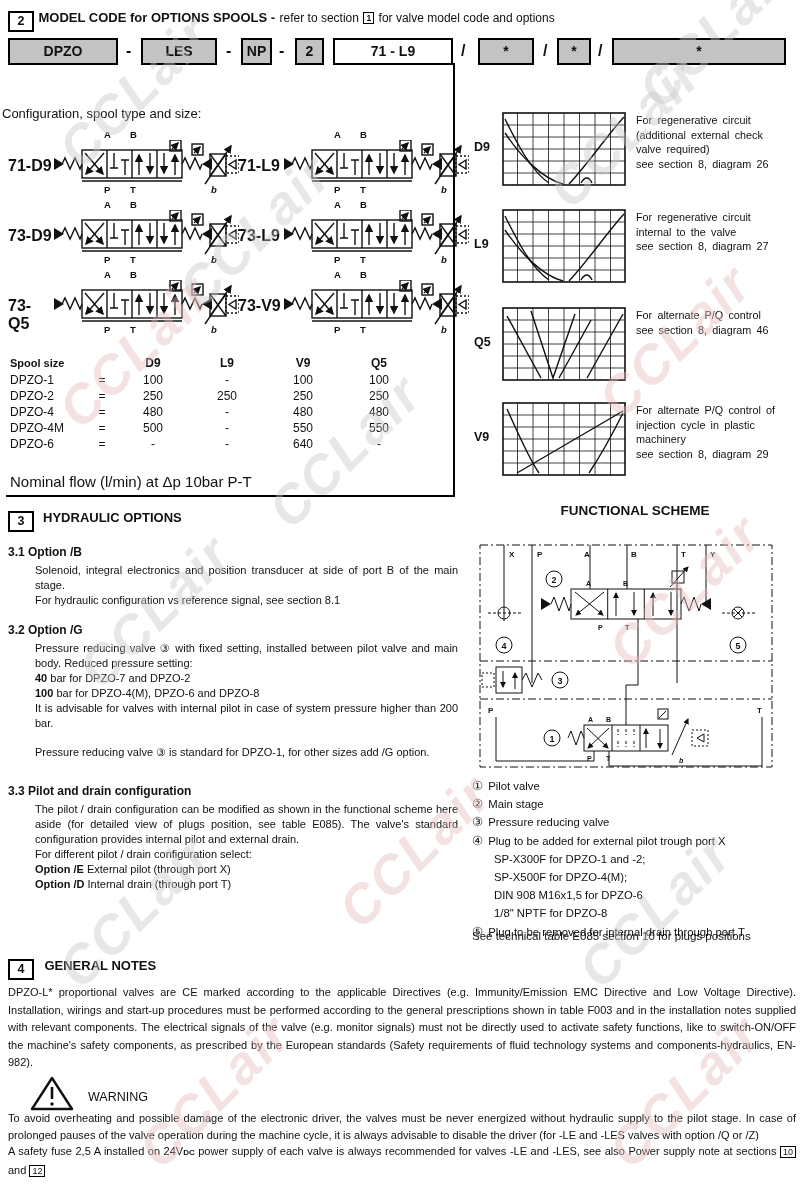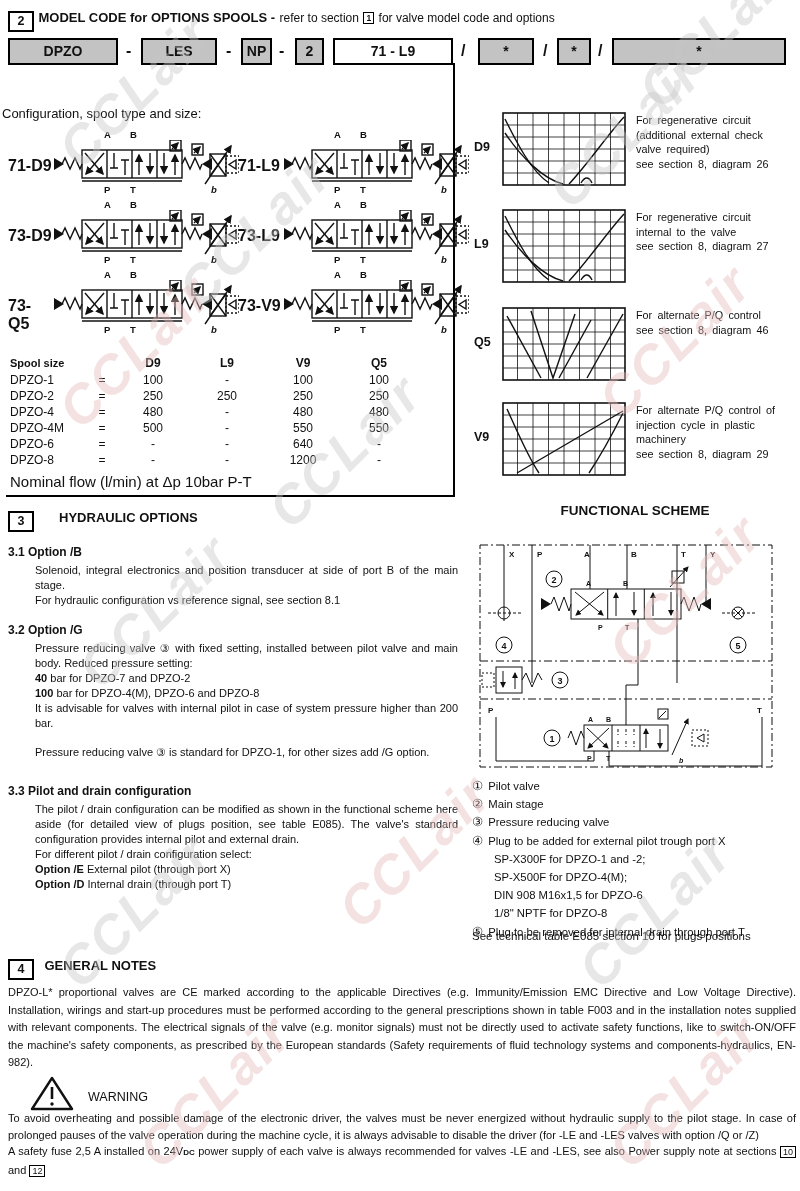--- a/index.html
+++ b/index.html
@@ -285,28 +285,20 @@
     <td>550</td>
   </tr>
   <tr>
     <td class="l">DPZO-6</td>
     <td>=</td>
     <td>-</td>
     <td>-</td>
     <td>640</td>
     <td>-</td>
   </tr>
-  <tr>
-    <td class="l">DPZO-8</td>
-    <td>=</td>
-    <td>-</td>
-    <td>-</td>
-    <td>1200</td>
-    <td>-</td>
-  </tr>
 </tbody>
   </table>
 <div class="tbl-foot">Nominal flow (l/min) at Δp 10bar P-T</div>
 
 <div class="spool-opt" style="top:110px">
   <span class="opt-code">D9</span>
   <svg class="grid-svg" width="124" height="74" viewBox="0 0 124 74">
     <g stroke="#111" stroke-width="0.8" fill="none">
       <path d="M15.5,1V73M31,1V73M46.5,1V73M62,1V73M77.5,1V73M93,1V73M108.5,1V73M1,13H123M1,25H123M1,37H123M1,49H123M1,61H123"></path>
     </g>
@@ -384,21 +376,21 @@
     <div>For alternate P/Q control of</div>
     <div>injection cycle in plastic</div>
     <div>machinery</div>
     <div>see section 8, diagram 29</div>
   </div>
 </div>
 
 <div class="col-left">
   <div>
     <span class="numbox">3</span>
-    <span class="sec-title" style="margin-left:22px">HYDRAULIC OPTIONS</span>
+    <span class="sec-title" style="margin-left:6px">HYDRAULIC OPTIONS</span>
   </div>
 
   <div class="subhead">3.1 Option /B</div>
   <div class="bind">Solenoid, integral electronics and position transducer at side of port B of the main stage.</div>
   <div class="bind">For hydraulic configuration vs reference signal, see section 8.1</div>
 
   <div class="subhead" style="margin-top:15px">3.2 Option /G</div>
   <div class="bind">Pressure reducing valve ③ with fixed setting, installed between pilot valve and main body. Reduced pressure setting:</div>
   <div class="bind">
     <b>40</b><span> bar for DPZO-7 and DPZO-2</span>

